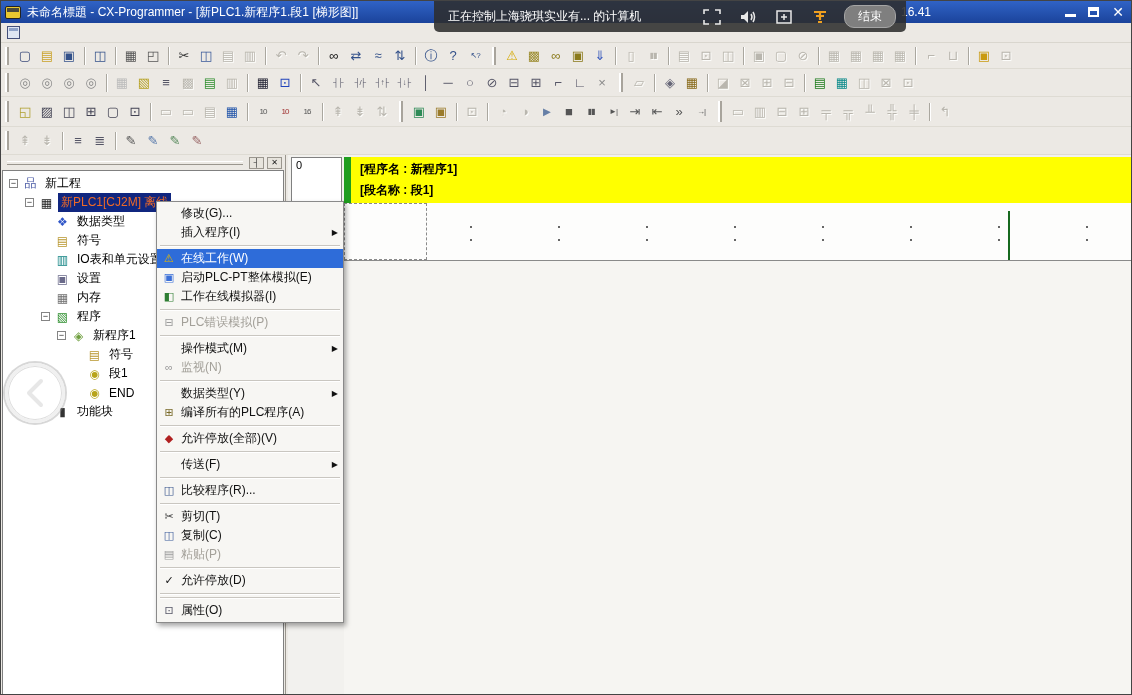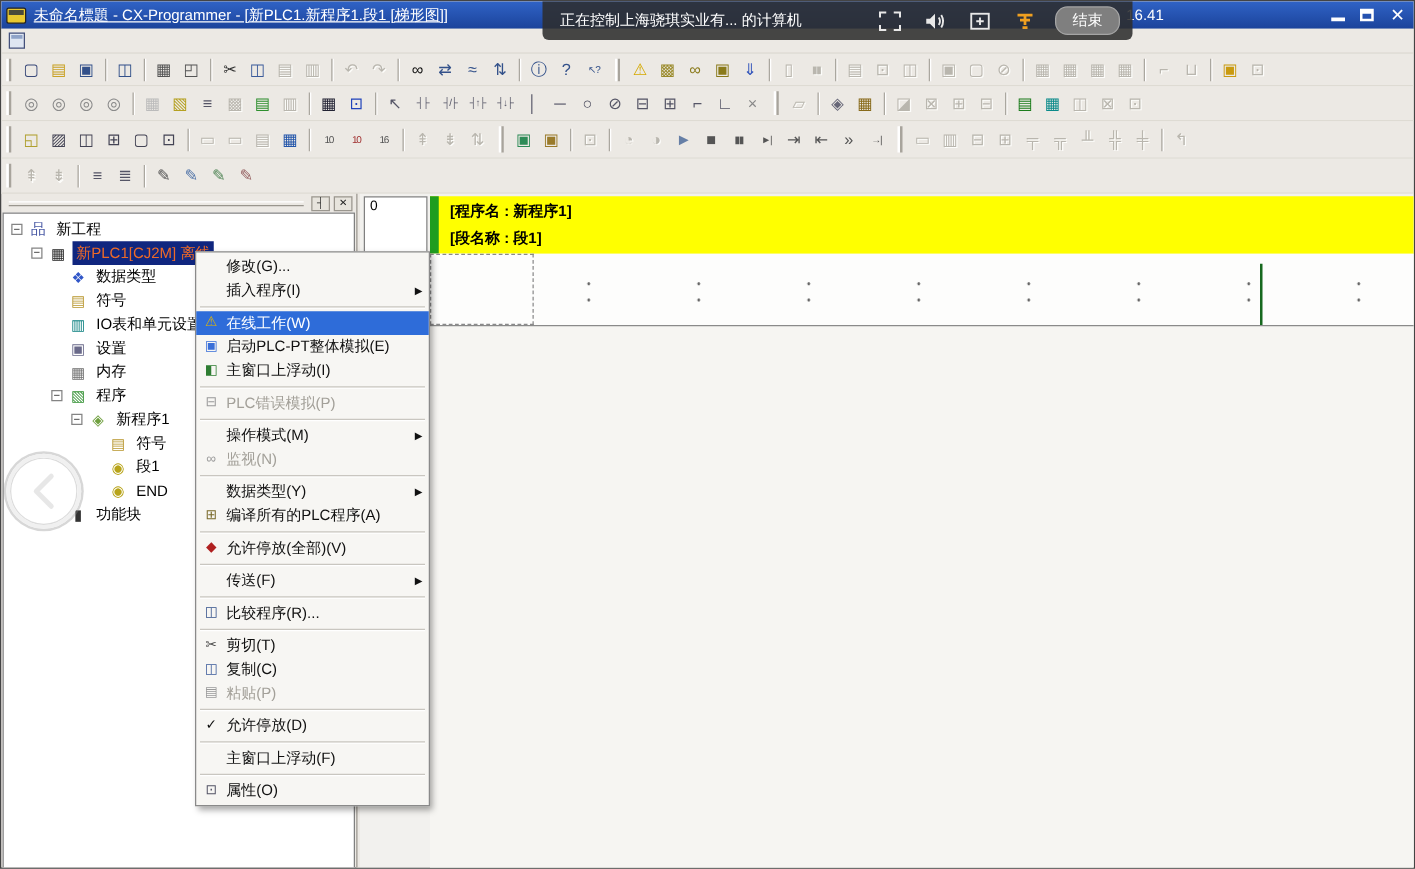--- a/index.html
+++ b/index.html
@@ -3,21 +3,21 @@
 <meta charset="utf-8">
 <style>
   * { margin:0; padding:0; box-sizing:border-box; }
   body { font-family:"Liberation Sans","DejaVu Sans",sans-serif; }
   .screen { width:1132px; height:695px; position:relative; background:#ece9e4; overflow:hidden; border:1px solid #444; }
 
   
   .titlebar { height:22px; background:linear-gradient(#3063c6,#1b439b); display:flex; align-items:center; padding:0 6px 0 4px; gap:6px; }
   .app-icon { width:16px; height:13px; background:#e8c830; border:1px solid #222; border-radius:2px; position:relative; flex:none; }
   .app-icon::before { content:""; position:absolute; left:1px; right:1px; top:1px; height:4px; background:#4a4a3a; }
-  .title-text { color:#fff; font-size:12px; white-space:nowrap;text-decoration:underline; }
+  .title-text { color:#fff; font-size:12px; white-space:nowrap; }
   .title-tail { color:#fff; font-size:12px; margin-left:auto; margin-right:128px; }
   .win-controls { display:flex; align-items:center; gap:12px; }
   .wc { color:#fff; font-size:12px; width:14px; text-align:center; cursor:default; }
   .wc-min { border-bottom:3px solid #fff; height:10px; width:11px; }
   .wc-restore { width:11px; height:10px; border:2px solid #fff; border-top:4px solid #fff; }
   .wc-close { font-size:14px; font-weight:bold; line-height:12px; }
 
   
   .menubar { height:20px; display:flex; align-items:center; padding-left:4px; border-bottom:1px solid #d9d6ce; background:#ece9e4; }
   .mdi-icon { width:13px; height:13px; border:1px solid #44507a; background:#dfe6f2; margin:0 6px 0 2px; position:relative; }
@@ -653,21 +653,21 @@
       <div class="cm-item hl">
         <span class="cm-gutter" style="color: rgb(230, 184, 0);">⚠</span>
         <span class="cm-label">在线工作(W)</span>
       </div>
       <div class="cm-item">
         <span class="cm-gutter" style="color: rgb(58, 111, 216);">▣</span>
         <span class="cm-label">启动PLC-PT整体模拟(E)</span>
       </div>
       <div class="cm-item">
         <span class="cm-gutter" style="color: rgb(46, 125, 50);">◧</span>
-        <span class="cm-label">主窗口上浮动(I)</span>
+        <span class="cm-label">工作在线模拟器(I)</span>
       </div>
       <div class="cm-sep"></div>
       <div class="cm-item dis">
         <span class="cm-gutter" style="color: rgb(154, 154, 154);">⊟</span>
         <span class="cm-label">PLC错误模拟(P)</span>
       </div>
       <div class="cm-sep"></div>
       <div class="cm-item">
         <span class="cm-gutter"></span>
         <span class="cm-label">操作模式(M)</span>
@@ -715,24 +715,20 @@
       <div class="cm-item dis">
         <span class="cm-gutter" style="color: rgb(154, 154, 154);">▤</span>
         <span class="cm-label">粘贴(P)</span>
       </div>
       <div class="cm-sep"></div>
       <div class="cm-item">
         <span class="cm-gutter">✓</span>
         <span class="cm-label">允许停放(D)</span>
       </div>
       <div class="cm-sep"></div>
-      <div class="cm-item">
-        <span class="cm-gutter"></span>
-        <span class="cm-label">主窗口上浮动(F)</span>
-      </div>
       <div class="cm-sep"></div>
       <div class="cm-item">
         <span class="cm-gutter" style="color: rgb(85, 85, 102);">⊡</span>
         <span class="cm-label">属性(O)</span>
       </div>
     </div>
 
   <div class="remote-bar">
     <div class="rb-text">正在控制上海骁琪实业有... 的计算机</div>
     <div class="rb-icon">

